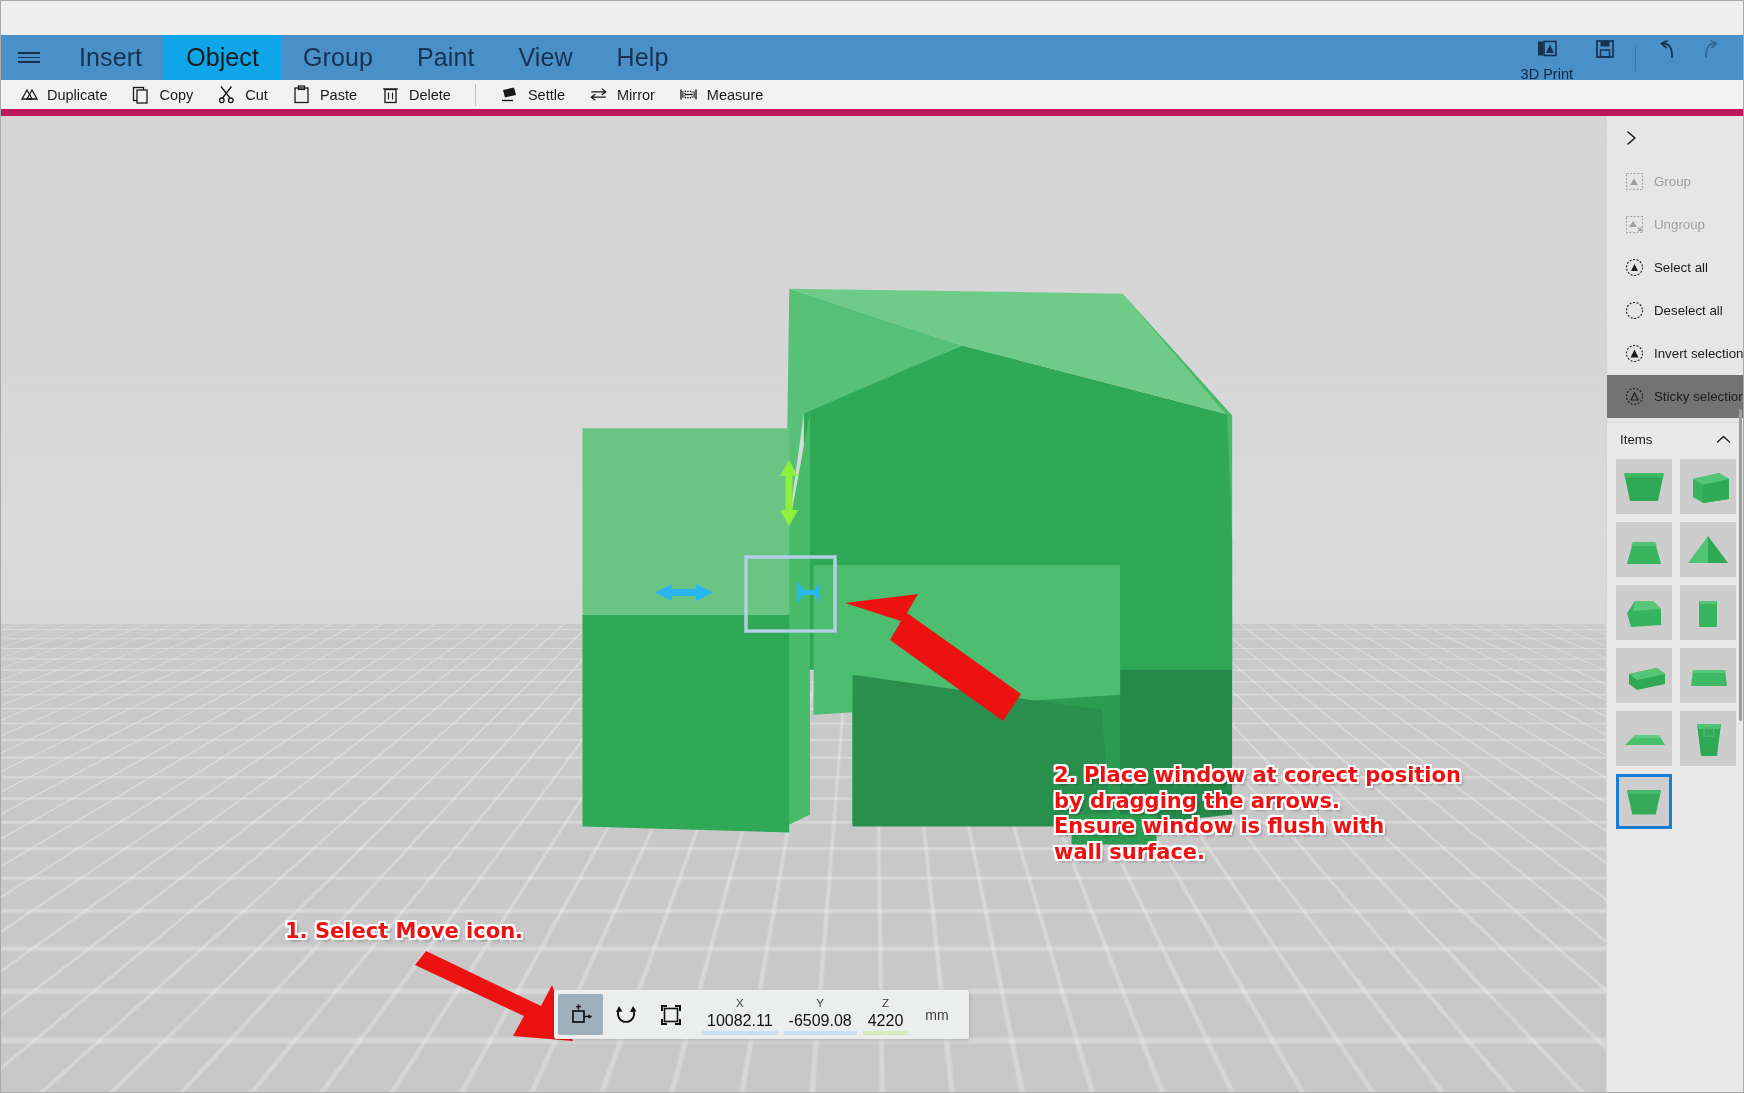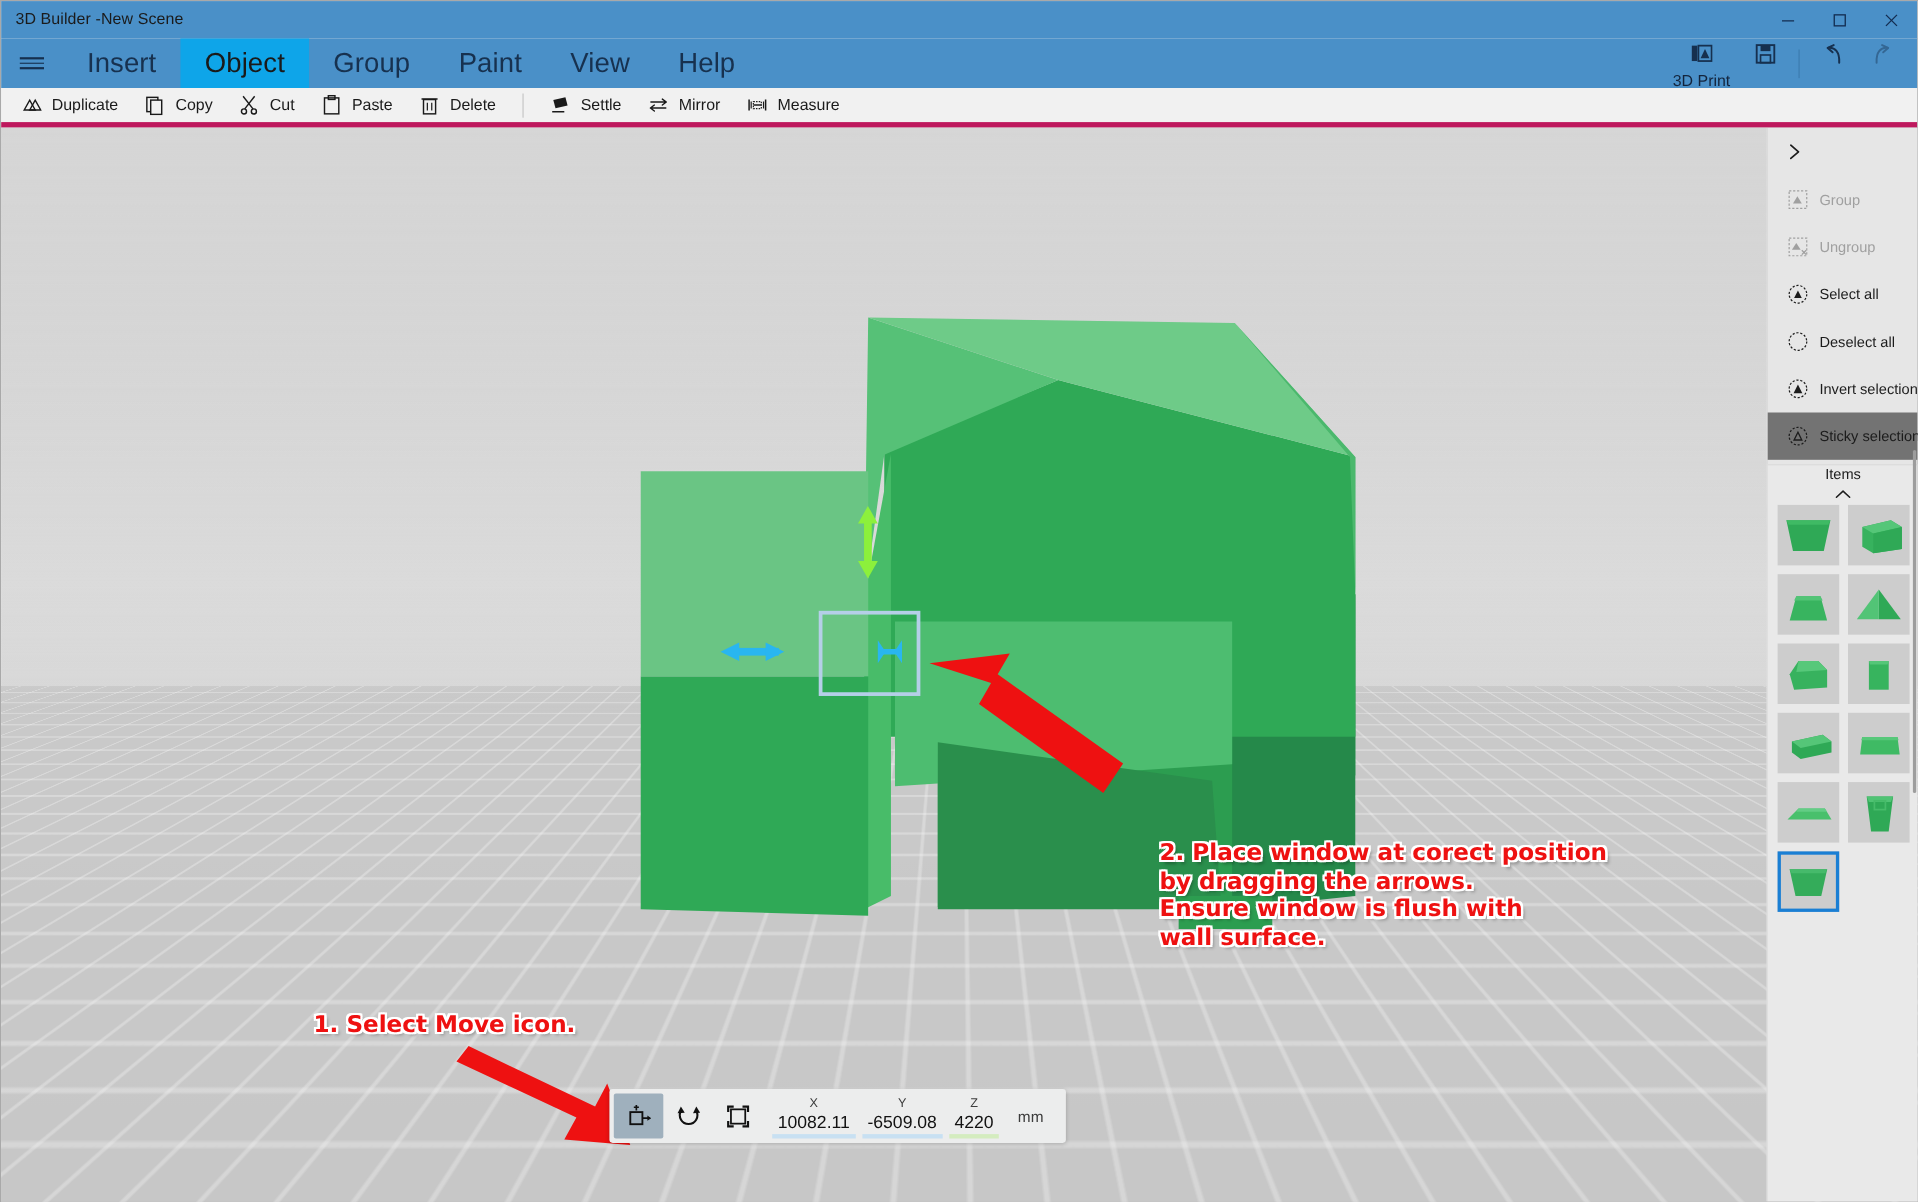--- a/index.html
+++ b/index.html
@@ -64,21 +64,21 @@
   }
   .rb-sep { width: 1px; height: 26px; background: #3b7aad; margin: 0 9px; }
   .rb-icon { display: flex; align-items: center; justify-content: center; }
   .rb-item.disabled { opacity: 0.42; cursor: default; }
 
   
   .cmdbar {
     position: absolute; top: 79px; left: 0; right: 0; height: 36px;
     background: #f1f1f1;
     display: flex; align-items: center; padding-left: 6px;
-    border-bottom: 5px solid #be185d;
+    border-bottom: 7px solid #be185d;
   }
   .cmd {
     display: flex; align-items: center; gap: 9px;
     padding: 0 12px; height: 31px; cursor: pointer;
     font-size: 14.5px; color: #1a1a1a; white-space: nowrap;
   }
   .cmd-icon { width: 19px; height: 19px; display: flex; align-items: center; justify-content: center; }
   .cmd-sep { width: 1px; height: 22px; background: #c2c2c2; margin: 0 12px; }
 
   
@@ -127,21 +127,21 @@
   .pi-icon { width: 20px; height: 20px; display: flex; align-items: center; justify-content: center; flex: 0 0 20px; }
 
   .items-panel {
     margin-top: 4px; background: #e9e9e9; flex: 1;
     display: flex; flex-direction: column; min-height: 0;
     border-top: 1px solid #dadada;
   }
   .items-head {
     height: 32px; display: flex; align-items: center;
     padding: 0 12px 0 13px; font-size: 13.3px; color: #1c1c1c;
-    justify-content: space-between; cursor: pointer; flex-direction: column;
+    justify-content: space-between; cursor: pointer;
   }
   .items-grid {
     flex: 1; overflow: hidden;
     display: grid; grid-template-columns: 1fr 1fr;
     gap: 8px; padding: 4px 9px 10px 9px;
     align-content: start;
   }
   .thumb {
     height: 55px; background: #cdcdcd; display: flex;
     align-items: center; justify-content: center; cursor: pointer;
@@ -197,41 +197,20 @@
   }
   #annot1 { left: 284px; top: 803px; }
   #annot2 { left: 1053px; top: 647px; }
   svg.arrows { position: absolute; inset: 0; width: 1744px; height: 1093px; pointer-events: none; }
 </style>
 </head>
 <body>
 
 <div id="app">
 
-  <div class="titlebar">
-    <div class="title-text">3D Builder  -New Scene</div>
-    <div class="win-controls">
-      <div class="win-btn">
-        <svg width="13" height="13" viewBox="0 0 13 13">
-            <line x1="1" y1="7" x2="12" y2="7" stroke="currentColor" stroke-width="1.2"></line>
-          </svg>
-      </div>
-      <div class="win-btn">
-        <svg width="13" height="13" viewBox="0 0 13 13">
-            <rect x="1.5" y="1.5" width="10" height="10" fill="none" stroke="currentColor" stroke-width="1.2"></rect>
-          </svg>
-      </div>
-      <div class="win-btn close">
-        <svg width="13" height="13" viewBox="0 0 13 13">
-            <line x1="1.5" y1="1.5" x2="11.5" y2="11.5" stroke="currentColor" stroke-width="1.2"></line>
-            <line x1="11.5" y1="1.5" x2="1.5" y2="11.5" stroke="currentColor" stroke-width="1.2"></line>
-          </svg>
-      </div>
-    </div>
-  </div>
 
   <div class="ribbon">
     <div class="hamburger">
       <div>
         <div class="bar"></div>
           <div class="bar"></div>
           <div class="bar"></div>
       </div>
     </div>
 

